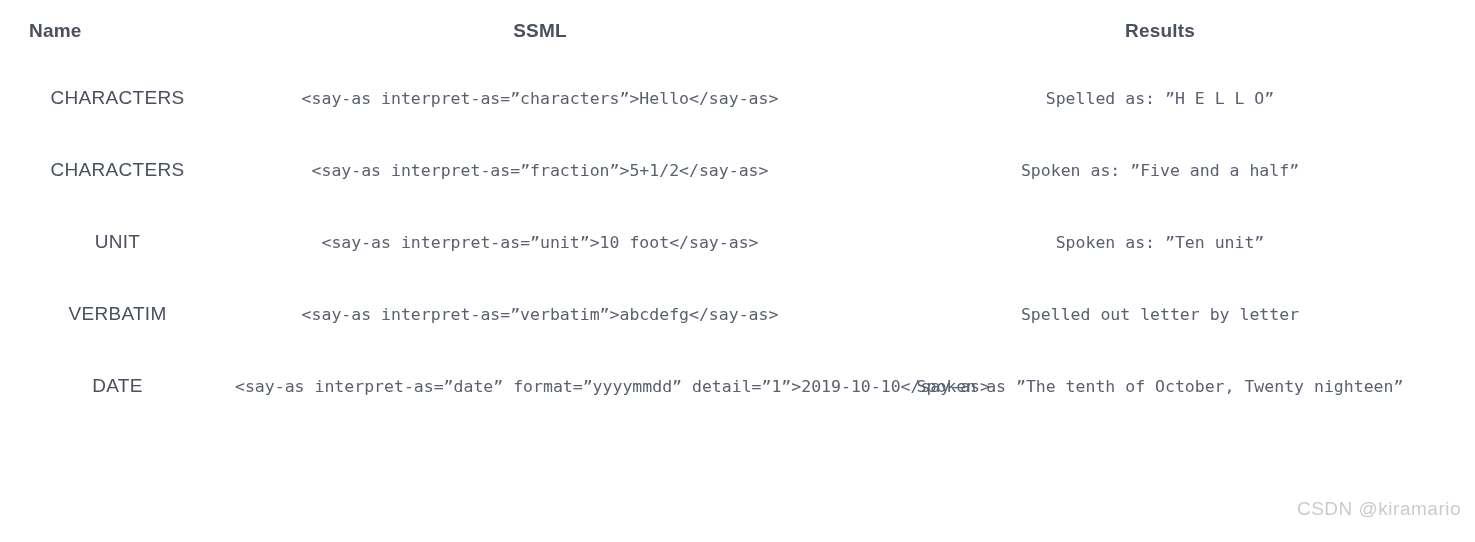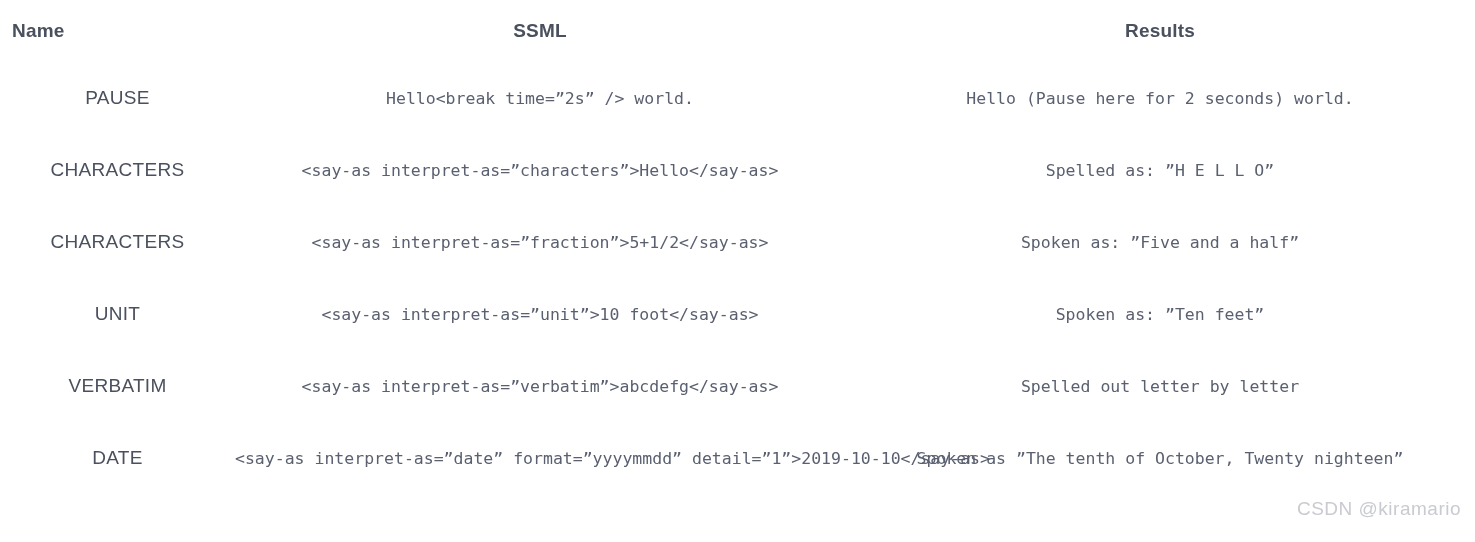--- a/index.html
+++ b/index.html
@@ -40,21 +40,21 @@
     font-weight: bold;
     font-size: 19px;
     color: #4a505e;
     letter-spacing: 0.2px;
     background: #ffffff;
     border: none;
   }
 
   .ssml-table thead th.h-name {
     text-align: left;
-    padding-left: 12px;
+    padding-left: 29px;
   }
 
   .ssml-table tbody td {
     height: 72px;
     padding: 0;
     vertical-align: middle;
     text-align: center;
     border: none;
     background: #ffffff;
     white-space: nowrap;
@@ -117,43 +117,38 @@
     <thead>
       <tr>
         <th class="h-name">Name</th>
         <th>SSML</th>
         <th>Results</th>
       </tr>
     </thead>
 
     <tbody>
 
-      <tr>
-        <td class="cell-name">PAUSE</td>
-        <td class="cell-code">Hello&lt;break time=”2s” /&gt; world.</td>
-        <td class="cell-result">Hello (Pause here for 2 seconds) world.</td>
-      </tr>
 
 
       <tr>
         <td class="cell-name">CHARACTERS</td>
         <td class="cell-code">&lt;say-as interpret-as=”characters”&gt;Hello&lt;/say-as&gt;</td>
         <td class="cell-result">Spelled as: ”H E L L O”</td>
       </tr>
 
       <tr>
         <td class="cell-name">CHARACTERS</td>
         <td class="cell-code">&lt;say-as interpret-as=”fraction”&gt;5+1/2&lt;/say-as&gt;</td>
         <td class="cell-result">Spoken as: ”Five and a half”</td>
       </tr>
 
       <tr>
         <td class="cell-name">UNIT</td>
         <td class="cell-code">&lt;say-as interpret-as=”unit”&gt;10 foot&lt;/say-as&gt;</td>
-        <td class="cell-result">Spoken as: ”Ten feet”</td>
+        <td class="cell-result">Spoken as: ”Ten unit”</td>
       </tr>
 
       <tr>
         <td class="cell-name">VERBATIM</td>
         <td class="cell-code">&lt;say-as interpret-as=”verbatim”&gt;abcdefg&lt;/say-as&gt;</td>
         <td class="cell-result">Spelled out letter by letter</td>
       </tr>
 
       <tr class="row-wide">
         <td class="cell-name">DATE</td>

